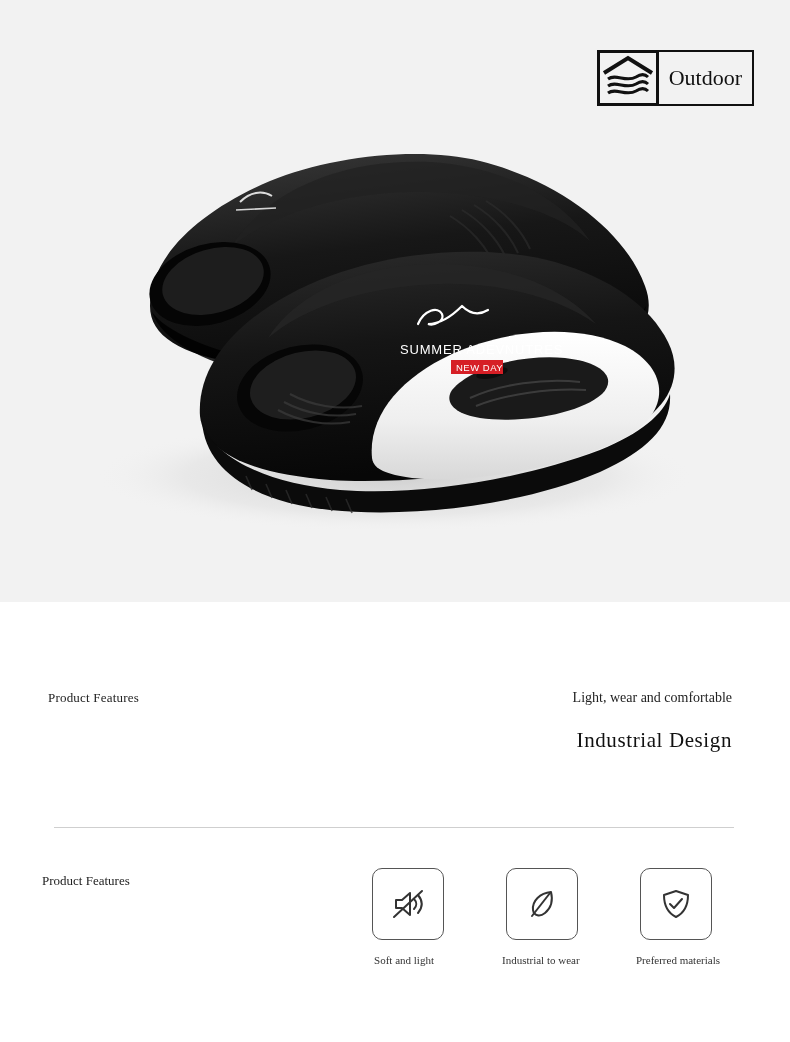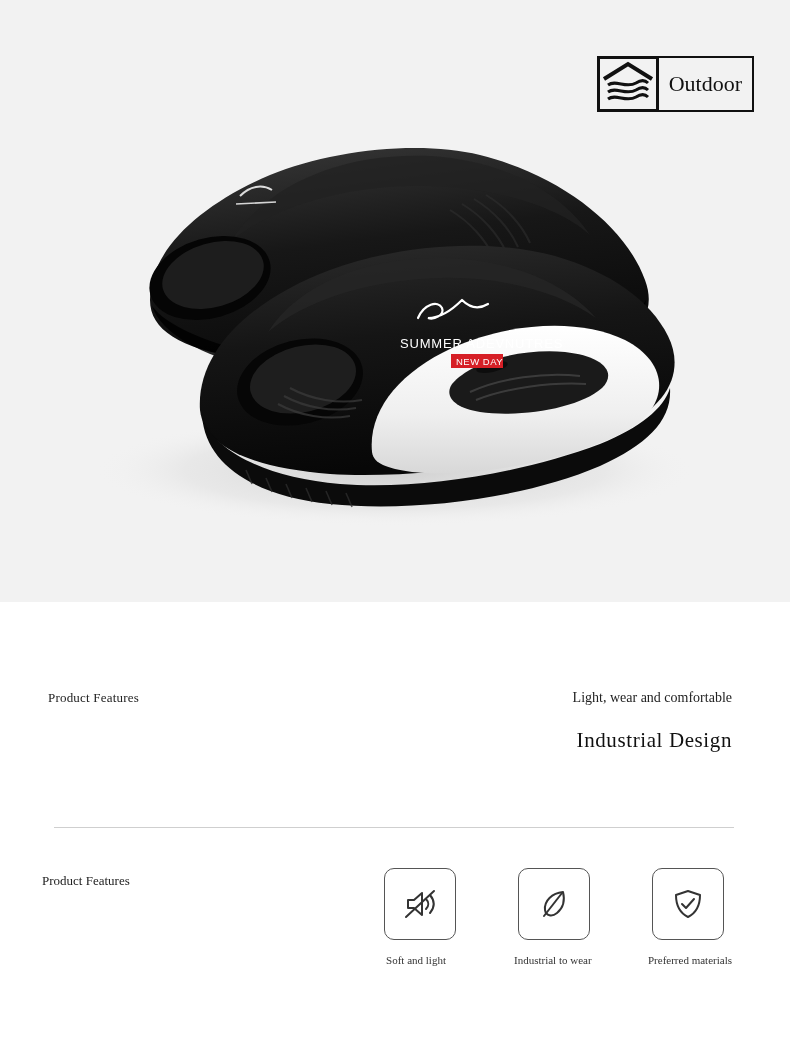--- a/index.html
+++ b/index.html
@@ -32,21 +32,21 @@
     background: #f2f2f2;
     overflow: hidden;
   }
 
   
   .badge {
     position: absolute;
     right: 36px;
     top: 44px;
     display: flex;
-    align-items: flex-end;
+    align-items: center;
     height: 68px;
   }
   .badge-mark {
     width: 62px;
     height: 56px;
     border: 3px solid #111;
     box-sizing: border-box;
     position: relative;
     background: #f2f2f2;
   }
@@ -61,21 +61,21 @@
     line-height: 44px;
     color: #111;
     background: #f2f2f2;
     height: 56px;
   }
 
   
   .shoe-stage {
     position: absolute;
     left: 0;
-    top: 0;
+    top: 6px;
     width: 790px;
     height: 602px;
   }
 
   
   .features-top {
     position: absolute;
     left: 0;
     top: 602px;
     width: 790px;
@@ -124,21 +124,21 @@
   .fb-left-label {
     position: absolute;
     left: 42px;
     top: 33px;
     font-size: 13px;
     color: #222;
   }
 
   .icon-row {
     position: absolute;
-    left: 384px;
+    left: 372px;
     top: 28px;
     display: flex;
     gap: 62px;
     align-items: center;
   }
   .icon-cell {
     width: 72px;
     text-align: center;
   }
   .icon-box {

